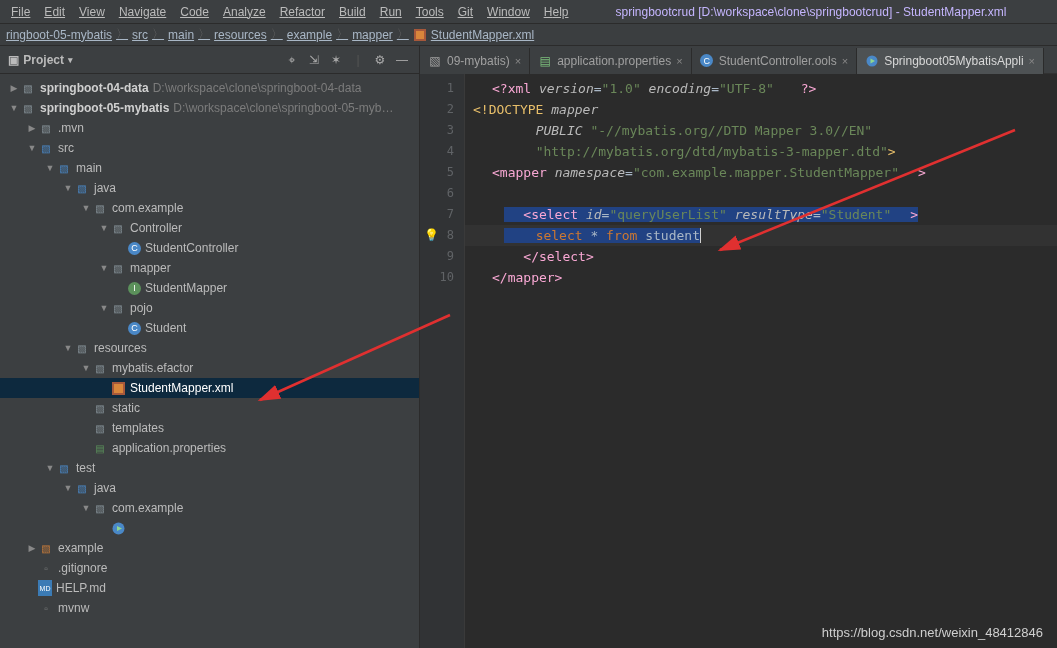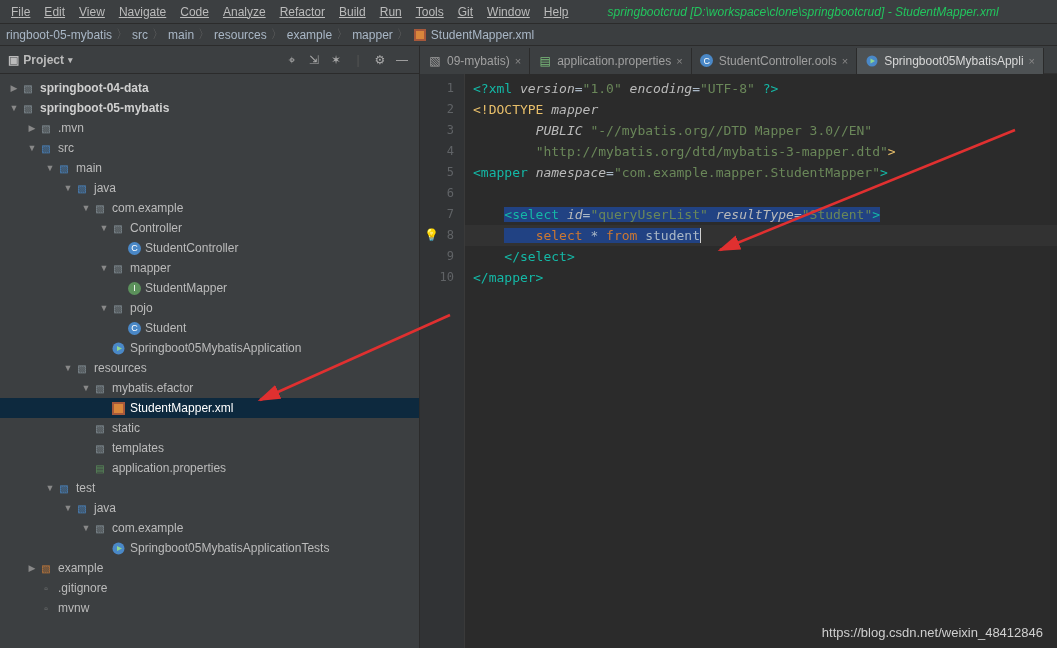--- a/index.html
+++ b/index.html
@@ -20,30 +20,31 @@
     height: 24px;
     background: #3c3f41;
     border-bottom: 1px solid #2b2b2b;
     padding: 0 4px;
   }
   .menubar .menu-item {
     padding: 2px 7px;
     cursor: default;
     text-decoration: underline;
   }
-  .menubar .title { margin-left: 32px; color:#22c55e;font-style:italic; }
+  .menubar .title { margin-left: 40px; color:#c4b5fd; }
   .underline { text-decoration: underline; }
   
   .breadcrumbs {
     display: flex; align-items:center;
     height: 22px;
     background:#3b3e40;
     border-bottom:1px solid #2b2b2b;
     padding:0 6px;
     color:#a9b7c6;
+    text-decoration:underline;
   }
   .crumb { display:flex; align-items:center; }
   .crumb .sep { margin:0 4px; color:#666; }
   .crumb .icon { margin-right:4px; width:14px; height:14px; display:inline-flex; align-items:center; justify-content:center; }
   
   .body { display:flex; height: calc(648px - 24px - 22px); }
   .sidebar {
     width: 420px;
     background:#3c3f41;
     border-right:1px solid #2b2b2b;
@@ -103,21 +104,21 @@
   }
   .gutter .bulb { position:absolute; left:4px; color:#d6b23b;}
   .code {
     flex:1; padding:4px 0 0 8px;
     font-family:Consolas,monospace; font-size:13px; line-height:21px;
     color:#a9b7c6; white-space:pre; overflow:auto;
     position:relative;
   }
   .code .hl-line { position:absolute; left:0; right:0; height:21px; background:#323232;}
   .code .bg-select { background:#214283; }
-  .tok-tag { color:#14b8a6;}
+  .tok-tag { color:#f9a8d4;margin-left:19px;}
   .tok-attr { color:#bababa;font-style:italic;}
   .tok-str { color:#6a8759;}
   .tok-kw { color:#cc7832;}
   .tok-doctype { color:#e8bf6a;}
   .caret-bar { border-right:1px solid #d0d0d0; }
   
   .arrow { position:absolute; pointer-events:none; }
   
   .watermark { position:absolute; right:14px; bottom:8px; color:#cfcfcf; font-size:13px;}
   svg { display:block; }
@@ -196,26 +197,28 @@
       <span class="tool" style="color:#555;">|</span>
       <span class="tool">⚙</span>
       <span class="tool">—</span>
     </div>
     <div class="tree" id="tree">
         <div class="row">
           <span class="indent" style="width:8px"></span>
           <span class="tw">▶</span>
           <span class="ficon folder">▧</span>
           <span class="bold">springboot-04-data</span>
+          <span class="dim">D:\workspace\clone\springboot-04-data</span>
         </div>
         <div class="row">
           <span class="indent" style="width:8px"></span>
           <span class="tw">▼</span>
           <span class="ficon folder">▧</span>
           <span class="bold">springboot-05-mybatis</span>
+          <span class="dim">D:\workspace\clone\springboot-05-myb…</span>
         </div>
         <div class="row">
           <span class="indent" style="width:26px"></span>
           <span class="tw">▶</span>
           <span class="ficon folder">▧</span>
           <span>.mvn</span>
         </div>
         <div class="row">
           <span class="indent" style="width:26px"></span>
           <span class="tw">▼</span>
@@ -268,31 +271,20 @@
           <span class="indent" style="width:98px"></span>
           <span class="tw">▼</span>
           <span class="ficon folder">▧</span>
           <span>pojo</span>
         </div>
         <div class="row">
           <span class="indent" style="width:116px"></span>
           <span class="tw"></span>
           <span class="ficon file-c">C</span>
           <span>Student</span>
-        </div>
-        <div class="row">
-          <span class="indent" style="width:98px"></span>
-          <span class="tw"></span>
-          <span class="ficon">
-            <svg width="13" height="13">
-              <circle cx="6.5" cy="6.5" r="6" fill="#4a88c7"></circle>
-              <path d="M5,4 L10,6.5 L5,9 Z" fill="#8fd68f"></path>
-            </svg>
-          </span>
-          <span>Springboot05MybatisApplication</span>
         </div>
         <div class="row">
           <span class="indent" style="width:62px"></span>
           <span class="tw">▼</span>
           <span class="ficon folder">▧</span>
           <span>resources</span>
         </div>
         <div class="row">
           <span class="indent" style="width:80px"></span>
           <span class="tw">▼</span>
@@ -348,33 +340,38 @@
         </div>
         <div class="row">
           <span class="indent" style="width:98px"></span>
           <span class="tw"></span>
           <span class="ficon">
             <svg width="13" height="13">
               <circle cx="6.5" cy="6.5" r="6" fill="#4a88c7"></circle>
               <path d="M5,4 L10,6.5 L5,9 Z" fill="#8fd68f"></path>
             </svg>
           </span>
-          <span>Springboot05MybatisApplicationTests</span>
         </div>
         <div class="row">
           <span class="indent" style="width:26px"></span>
           <span class="tw">▶</span>
           <span class="ficon folder-orange">▧</span>
           <span>example</span>
         </div>
         <div class="row">
           <span class="indent" style="width:26px"></span>
           <span class="tw"></span>
           <span class="ficon" style="color:#888;">▫</span>
           <span>.gitignore</span>
+        </div>
+        <div class="row">
+          <span class="indent" style="width:26px"></span>
+          <span class="tw"></span>
+          <span class="ficon" style="background:#3b7bb5;color:#fff;font-size:7px;width:14px;">MD</span>
+          <span>HELP.md</span>
         </div>
         <div class="row">
           <span class="indent" style="width:26px"></span>
           <span class="tw"></span>
           <span class="ficon" style="color:#888;">▫</span>
           <span>mvnw</span>
         </div>
       </div>
   </div>
 

